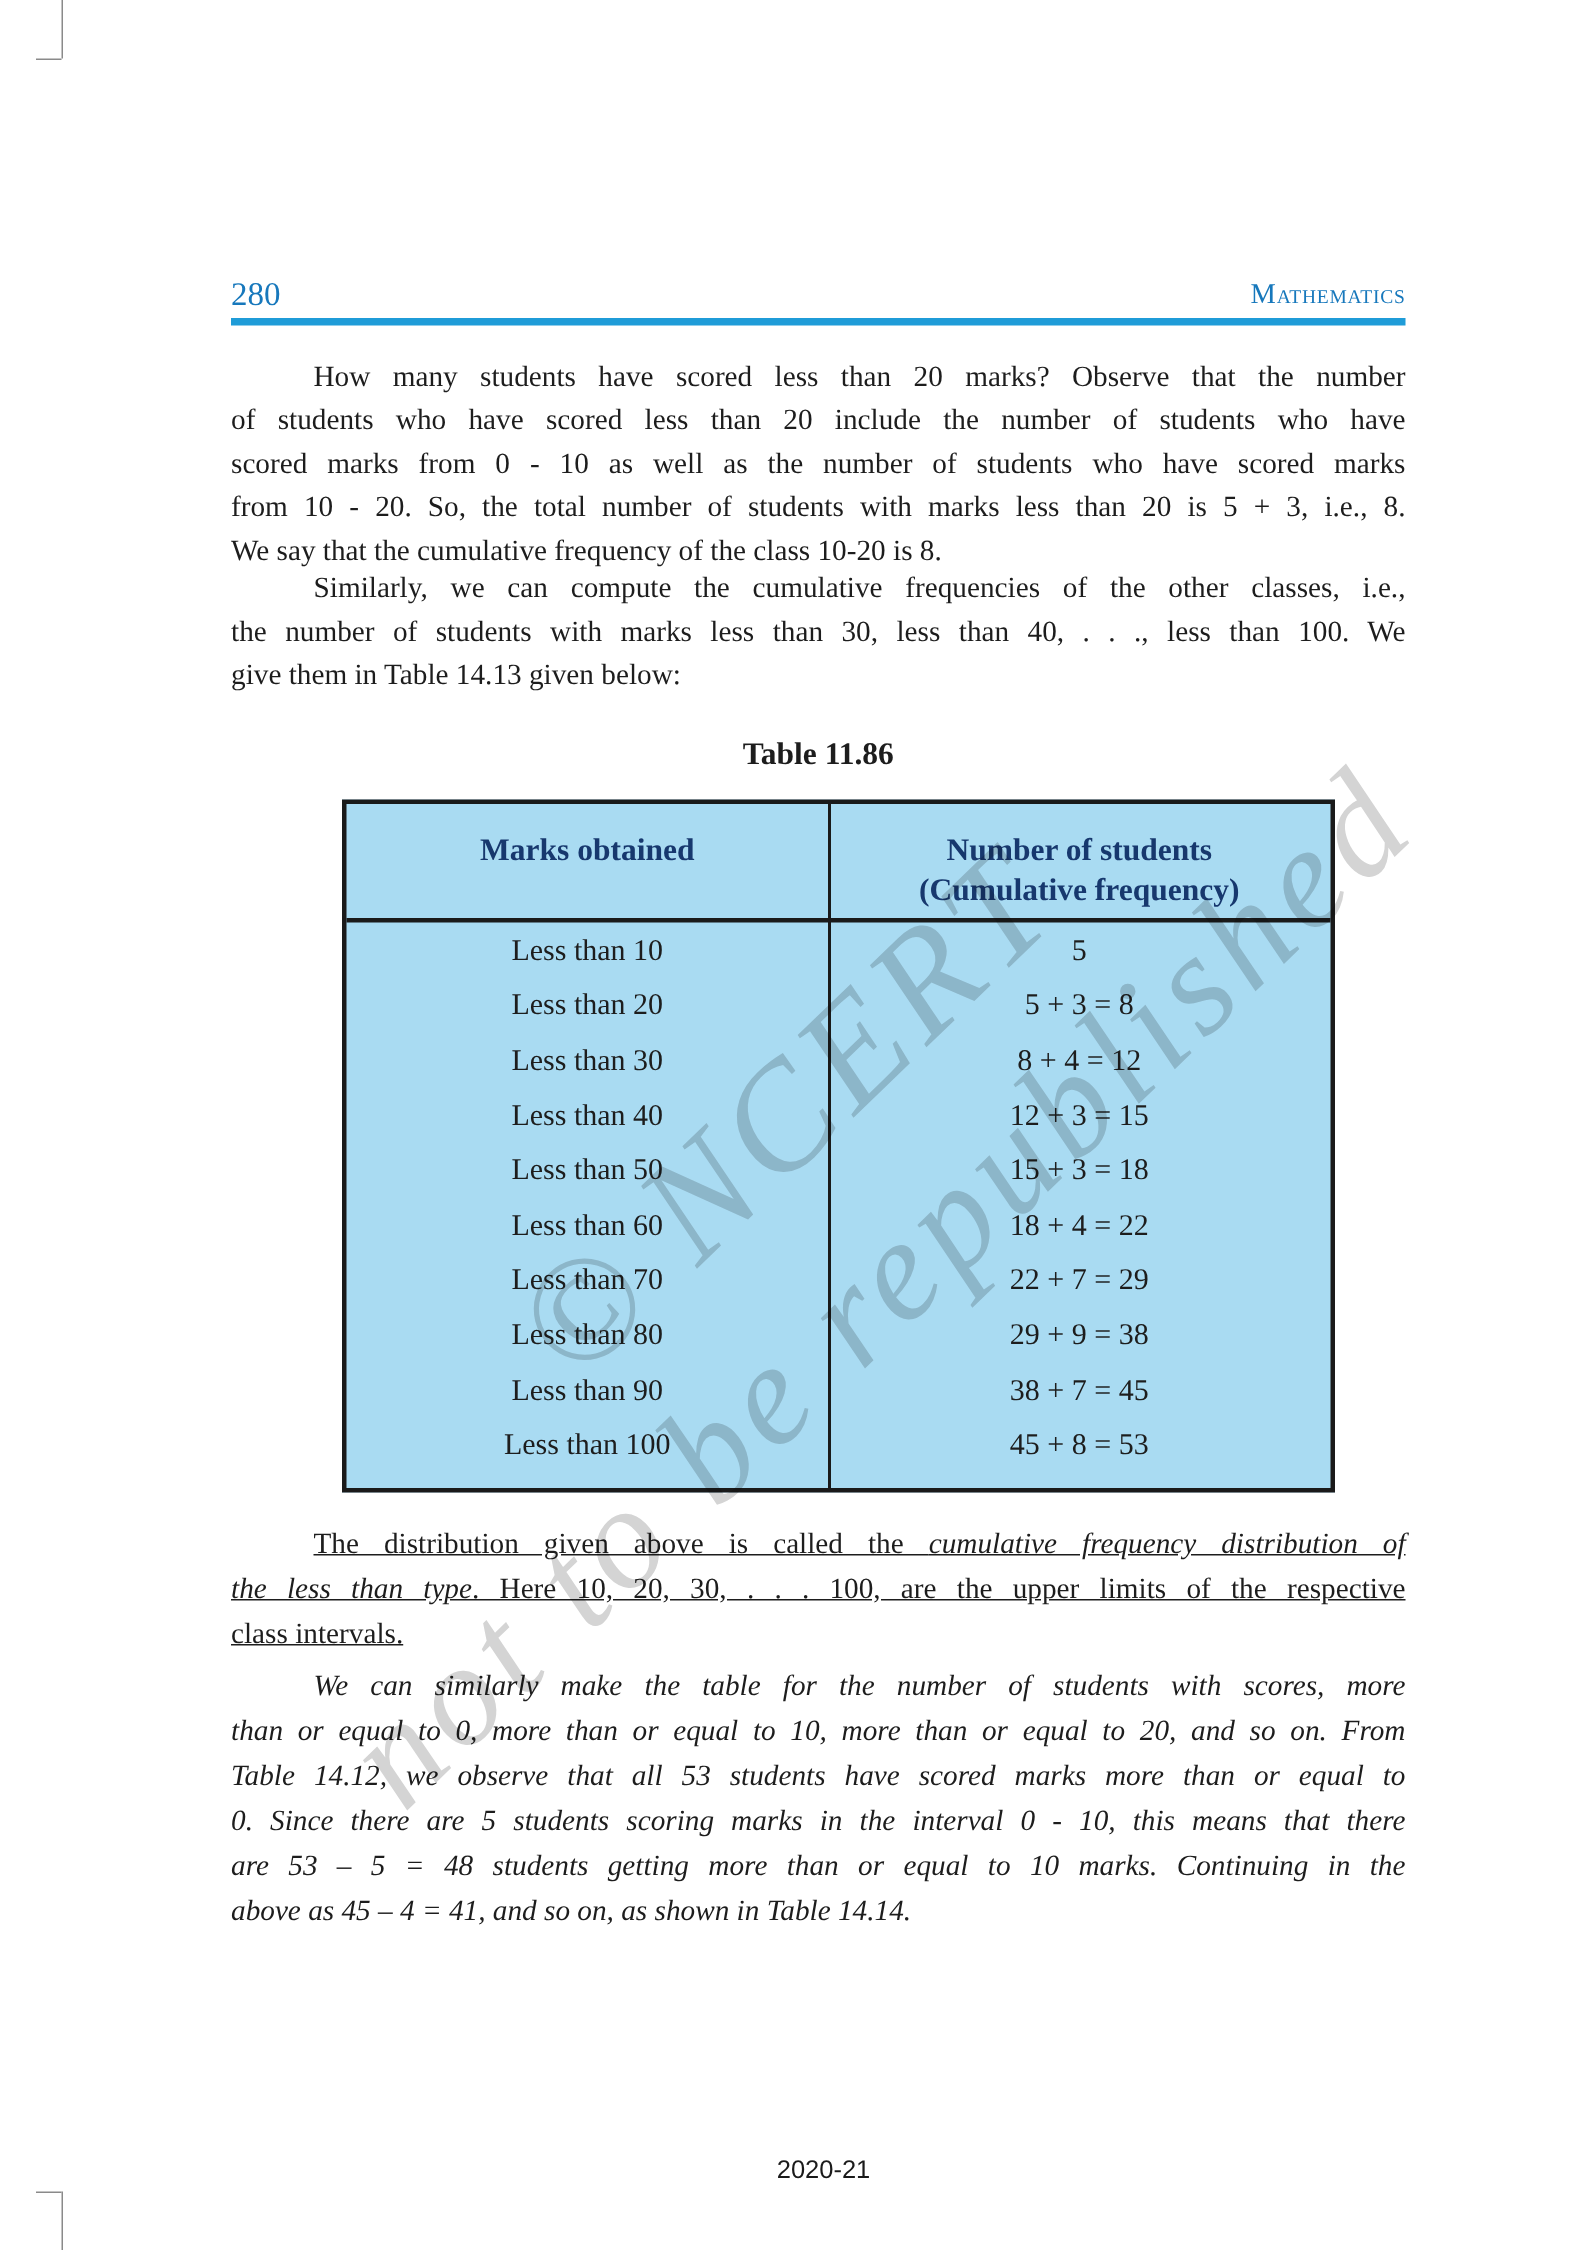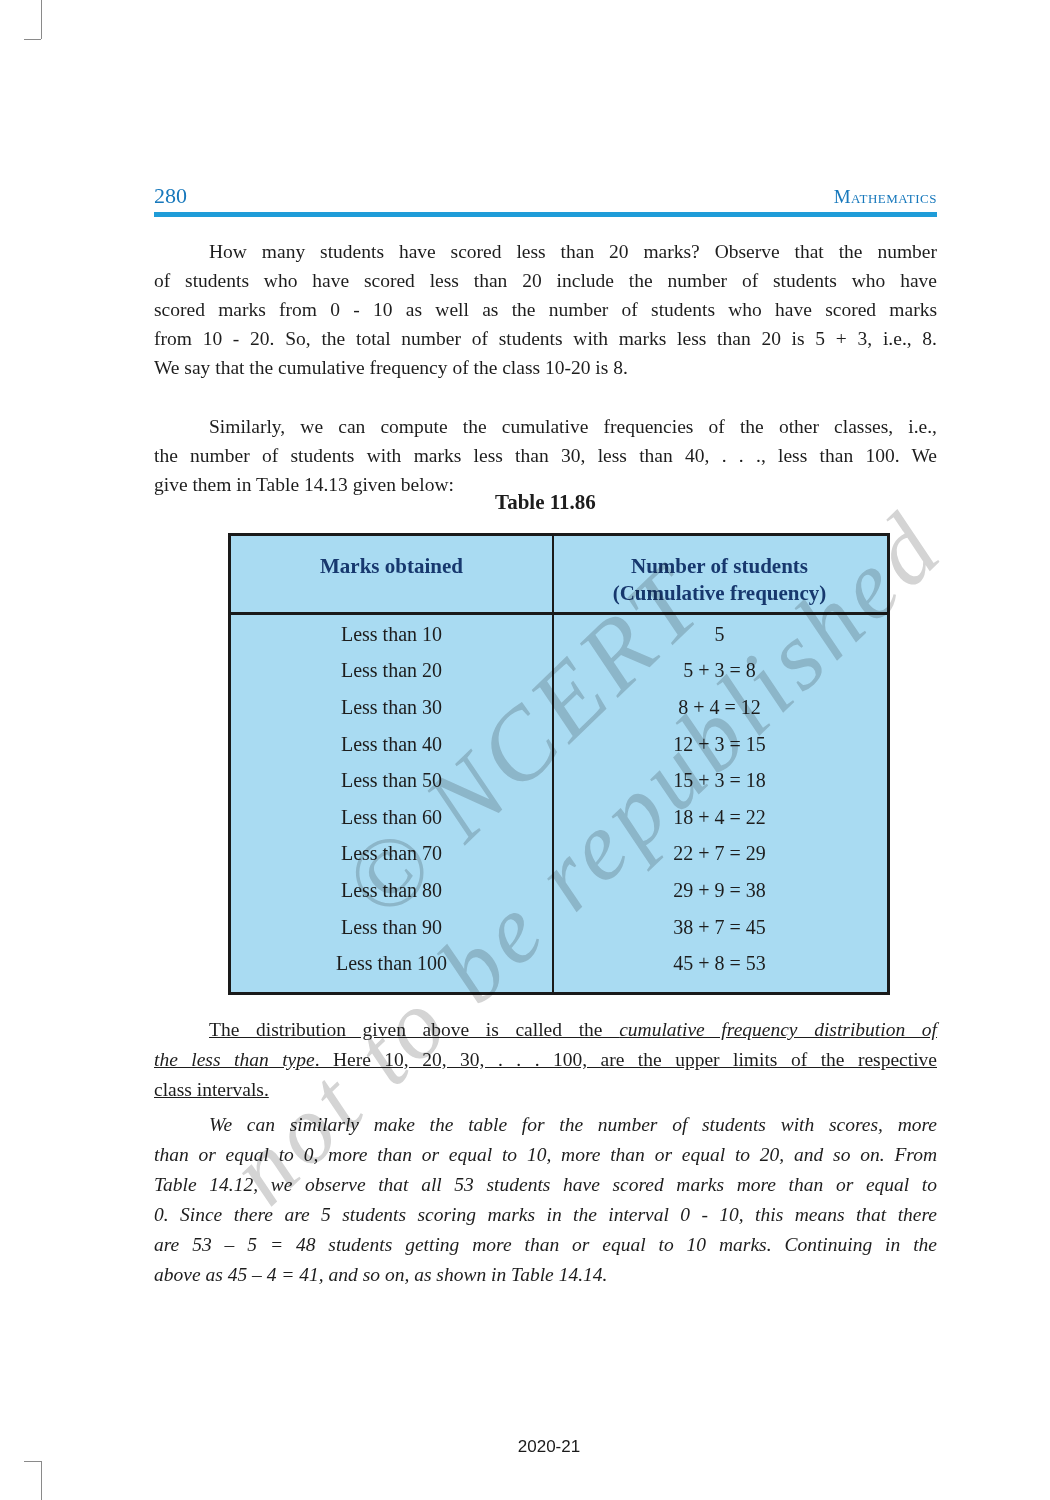--- a/index.html
+++ b/index.html
@@ -10,21 +10,21 @@
   .crop{position:absolute;background:#8a8a8a;}
 
   
   #page-number{position:absolute;left:130px;top:183px;font-size:22px;color:#1778bc;}
   #subject{position:absolute;right:137px;top:186px;font-size:19px;color:#1778bc;
            font-variant:small-caps;letter-spacing:.5px;}
   #header-rule{position:absolute;left:130px;top:212px;width:783px;height:5px;background:#1f9cd8;}
 
   
   .para{position:absolute;left:130px;width:783px;font-size:19.5px;line-height:29px;}
-  .para-0{top:237px;} .para-1{top:412px;} .para-2{top:1015px;line-height:30px;text-decoration:underline;} .para-3{top:1110px;line-height:30px;font-style:italic;}
+  .para-0{top:237px;} .para-1{top:378px;} .para-2{top:1015px;line-height:30px;text-decoration:underline;} .para-3{top:1110px;line-height:30px;font-style:italic;}
   .pline{text-align:justify;text-align-last:justify;}
   .pline.first{text-indent:55px;}
   .pline.last{text-align-last:left;}
   .it{font-style:italic;}
 
   
   #table-title{position:absolute;left:130px;top:490px;width:783px;text-align:center;
                font-weight:bold;font-size:21px;color:#1d1d1d;}
 
   

